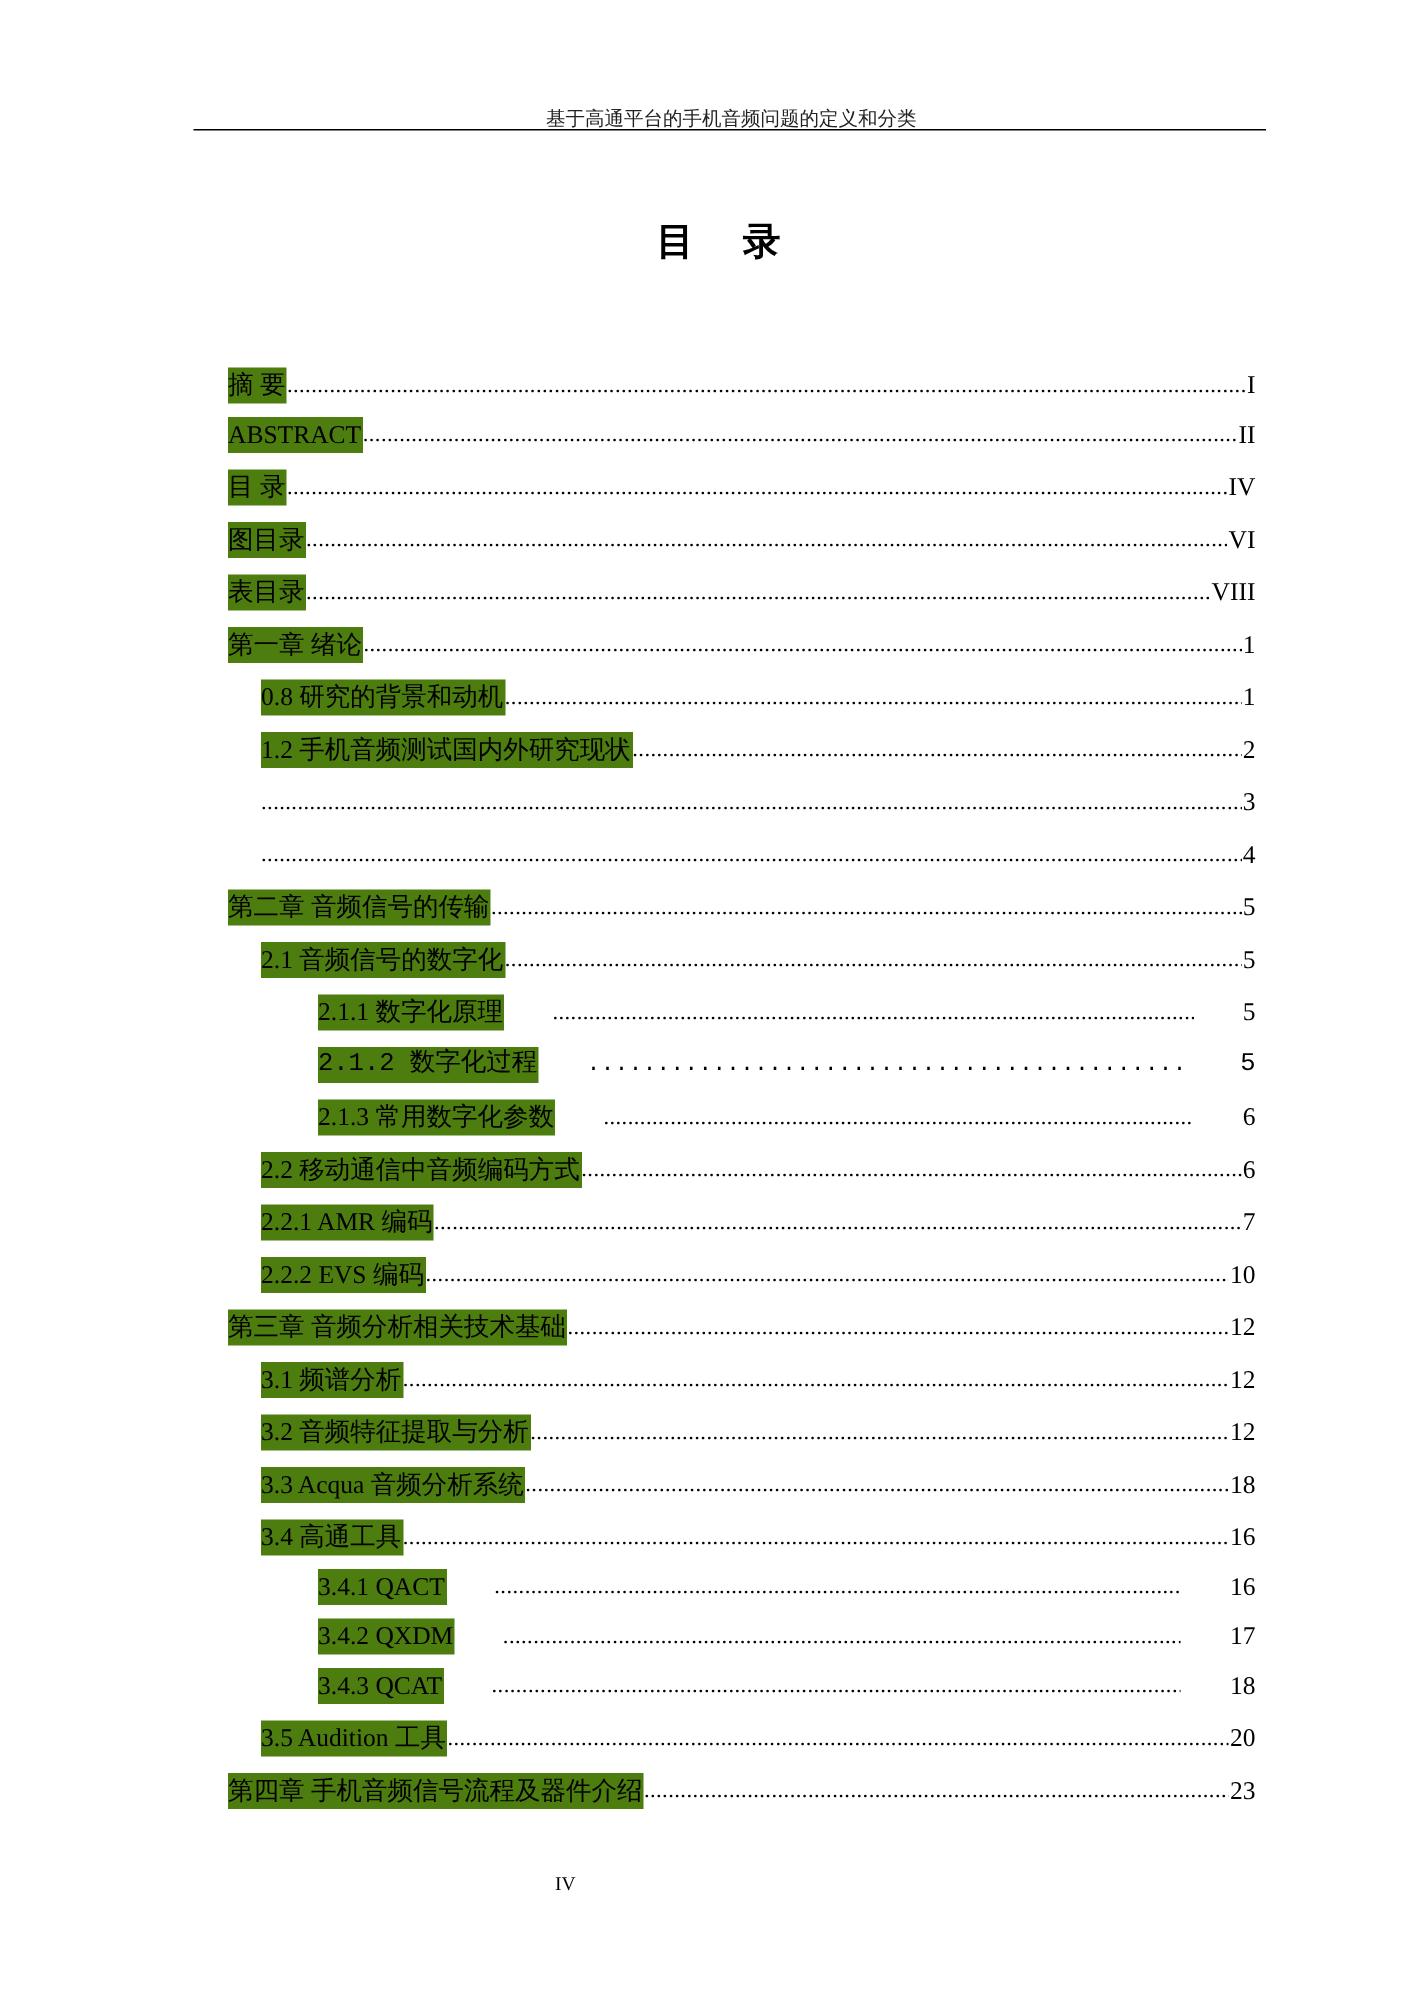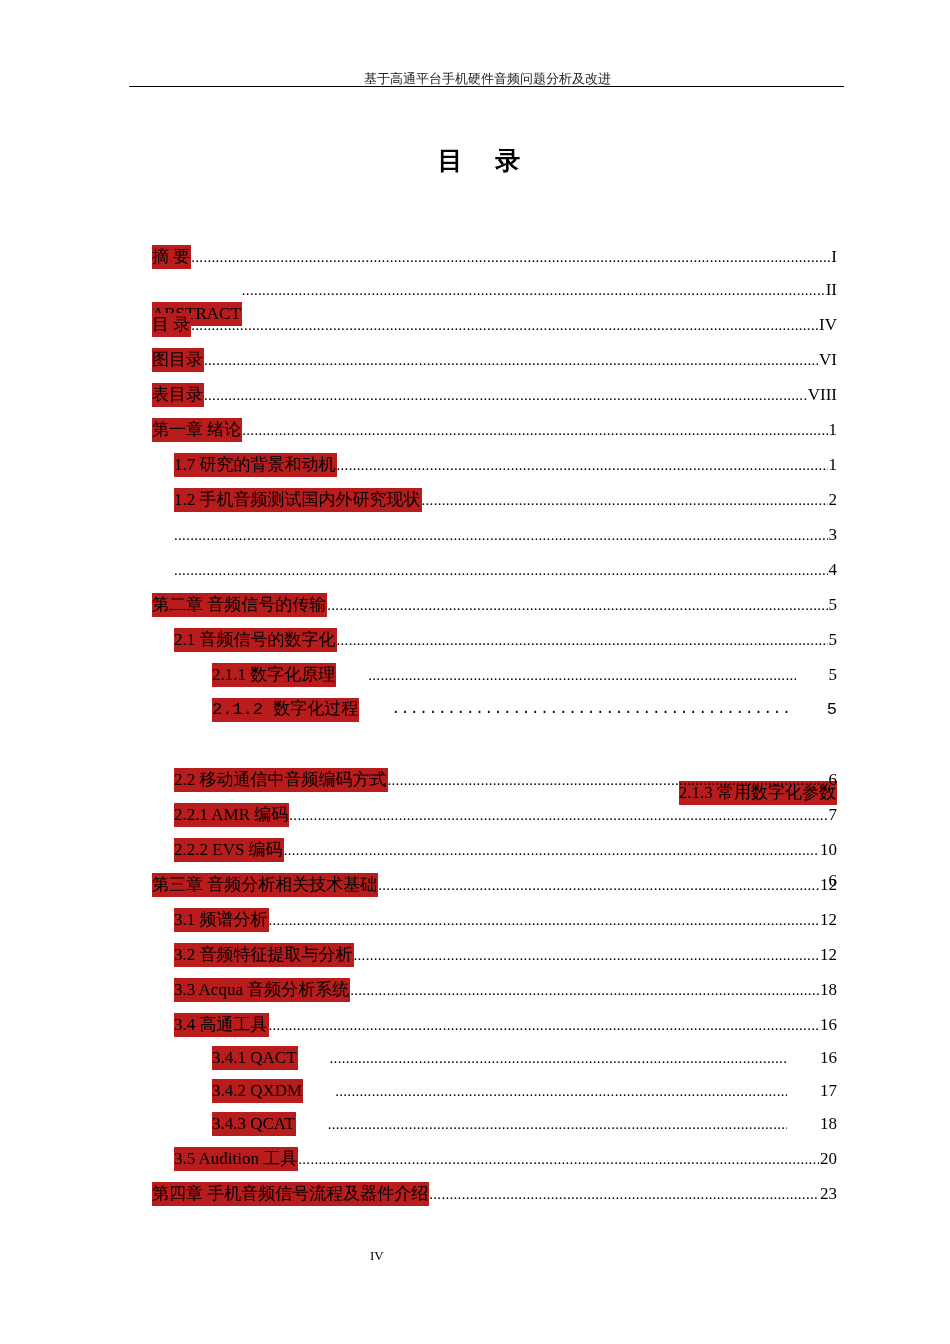--- a/index.html
+++ b/index.html
@@ -8,33 +8,33 @@
   .header-text { position: absolute; top: 70px; left: 0; width: 100%; text-align: center;
          font-size: 13px; color: #222; padding-left: 25px; box-sizing: border-box; }
   .header-rule { position: absolute; top: 86px; left: 129px; width: 715px; height: 0;
          border-top: 1.5px solid #000; }
   .title { position: absolute; top: 144px; left: 0; width: 100%; text-align: center;
          font-size: 25px; font-weight: bold; letter-spacing: 12px; padding-left: 20px; box-sizing: border-box;
          font-family: "DejaVu Sans", sans-serif; }
   .toc { position: absolute; top: 240px; left: 152px; width: 685px; }
   .row { position: absolute; left: 0; right: 0; height: 24px; display: flex; align-items: flex-end;
          font-size: 17px; line-height: 24px; white-space: nowrap; }
-  .row .label { flex: 0 0 auto; background: #b91c1c; padding-right: 1px; margin-top: 48px; }
+  .row .label { flex: 0 0 auto; background: #4d7c0f; padding-right: 1px; }
   .row .leader { flex: 1 1 auto; overflow: hidden; height: 24px; position: relative; }
   .row .leader::after { content: "........................................................................................................................................................................................................................................................................"; position: absolute; left: 0; bottom: 0; font-size: 15px; letter-spacing: 0.3px; line-height: 24px; }
   .row .page { flex: 0 0 auto; padding-left: 1px; }
   .lvl1 { padding-left: 0; }
   .lvl2 { padding-left: 22px; }
   .lvl3 { padding-left: 60px; gap: 32px; }
   .footer-page { position: absolute; top: 1248px; left: 370px; font-size: 13px; }
 </style>
 </head>
 <body>
 
-<div class="header-text">基于高通平台手机硬件音频问题分析及改进</div>
+<div class="header-text">基于高通平台的手机音频问题的定义和分类</div>
 <div class="header-rule"></div>
 
 <div class="title">目 录</div>
 
 <div class="toc" id="toc">
     <div class="row lvl1" style="top: 5px;">
       <span class="label">摘  要</span>
       <span class="leader"></span>
       <span class="page">I</span>
     </div>
@@ -57,21 +57,21 @@
       <span class="label">表目录</span>
       <span class="leader"></span>
       <span class="page">VIII</span>
     </div>
     <div class="row lvl1" style="top: 178px;">
       <span class="label">第一章  绪论</span>
       <span class="leader"></span>
       <span class="page">1</span>
     </div>
     <div class="row lvl2" style="top: 213px;">
-      <span class="label">1.7 研究的背景和动机</span>
+      <span class="label">0.8 研究的背景和动机</span>
       <span class="leader"></span>
       <span class="page">1</span>
     </div>
     <div class="row lvl2" style="top: 248px;">
       <span class="label">1.2 手机音频测试国内外研究现状</span>
       <span class="leader"></span>
       <span class="page">2</span>
     </div>
     <div class="row lvl2" style="top: 283px;">
       <span class="leader"></span>
@@ -94,21 +94,21 @@
     <div class="row lvl3" style="top: 423px;">
       <span class="label">2.1.1 数字化原理</span>
       <span class="leader"></span>
       <span class="page">5</span>
     </div>
     <div class="row lvl3" style="top: 458px; font-family: Liberation Mono, monospace;">
       <span class="label">2.1.2 数字化过程</span>
       <span class="leader"></span>
       <span class="page">5</span>
     </div>
-    <div class="row lvl3" style="top: 493px; flex-direction: column;">
+    <div class="row lvl3" style="top: 493px;">
       <span class="label">2.1.3 常用数字化参数</span>
       <span class="leader"></span>
       <span class="page">6</span>
     </div>
     <div class="row lvl2" style="top: 528px;">
       <span class="label">2.2 移动通信中音频编码方式</span>
       <span class="leader"></span>
       <span class="page">6</span>
     </div>
     <div class="row lvl2" style="top: 563px;">

